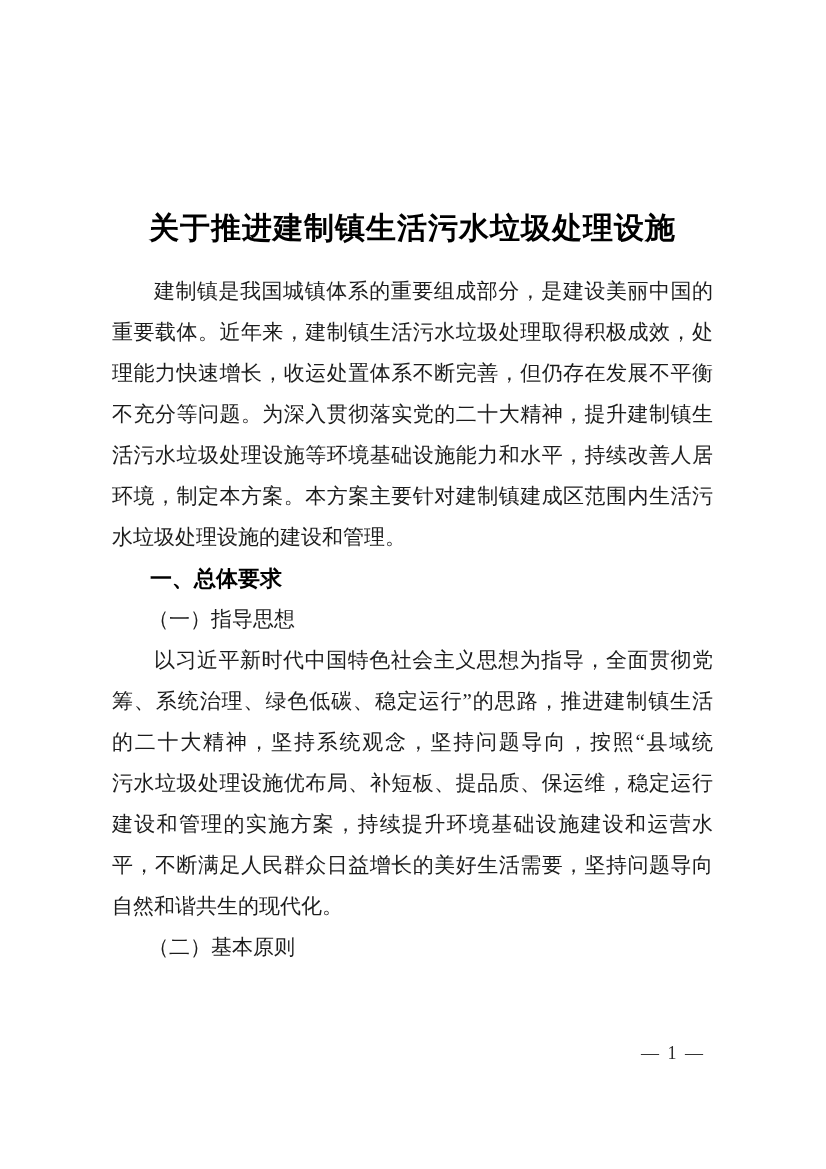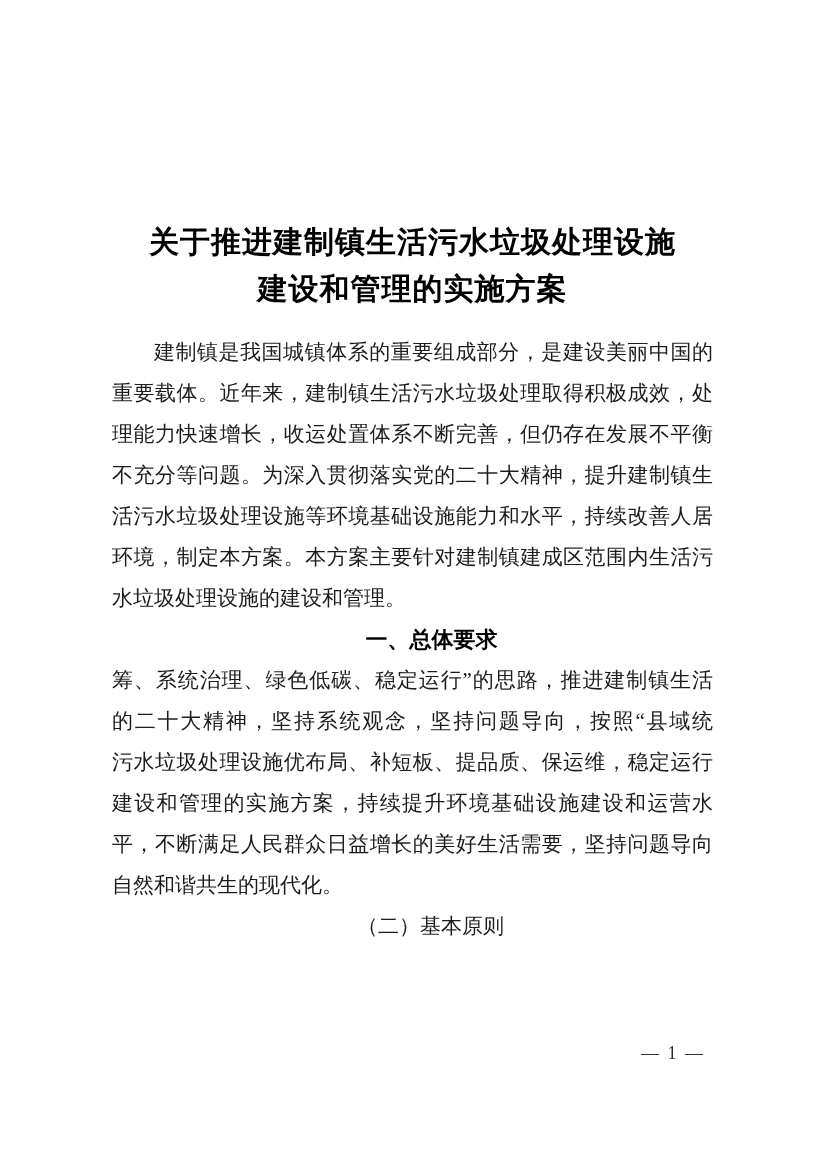--- a/index.html
+++ b/index.html
@@ -12,21 +12,21 @@
     width: 826px;
     height: 1169px;
     background: #ffffff;
     overflow: hidden;
     font-family: "Liberation Serif", "DejaVu Serif", serif;
     color: #1c1c1c;
   }
   .doc {
     position: absolute;
     left: 112px;
-    top: 218px;
+    top: 204px;
     width: 601px;
   }
   .title {
     margin: 0;
     padding: 0;
     font-size: 30px;
     line-height: 47px;
     font-weight: bold;
     text-align: center;
     letter-spacing: 1px;
@@ -38,21 +38,20 @@
   }
   .content {
     margin-top: 20px;
   }
   .line {
     font-size: 21px;
     line-height: 41px;
     height: 41px;
     overflow: hidden;
     color: #1c1c1c;
-    text-align: center;
   }
   .line.justify {
     text-align: justify;
     text-align-last: justify;
     text-justify: inter-character;
   }
   .line.first {
     text-indent: 42px;
   }
   .line.last {
@@ -83,39 +82,40 @@
   }
 </style>
 </head>
 <body>
 
 <div class="page">
   <div class="doc">
 
     <h1 class="title">
         <div class="title-line">关于推进建制镇生活污水垃圾处理设施</div>
-        <div class="title-line">建设和管理的实施方案</div>
       </h1>
 
     <div class="content">
 
       <div class="para">
           <div class="line first justify">建制镇是我国城镇体系的重要组成部分，是建设美丽中国的</div>
           <div class="line justify">重要载体。近年来，建制镇生活污水垃圾处理取得积极成效，处</div>
           <div class="line justify">理能力快速增长，收运处置体系不断完善，但仍存在发展不平衡</div>
           <div class="line justify">不充分等问题。为深入贯彻落实党的二十大精神，提升建制镇生</div>
           <div class="line justify">活污水垃圾处理设施等环境基础设施能力和水平，持续改善人居</div>
           <div class="line justify">环境，制定本方案。本方案主要针对建制镇建成区范围内生活污</div>
           <div class="line last">水垃圾处理设施的建设和管理。</div>
         </div>
 
       <div class="line heading1">一、总体要求</div>
 
+      <div class="line heading2">（一）指导思想</div>
 
       <div class="para">
+          <div class="line first justify">以习近平新时代中国特色社会主义思想为指导，全面贯彻党</div>
           <div class="line justify">筹、系统治理、绿色低碳、稳定运行”的思路，推进建制镇生活</div>
           <div class="line justify">的二十大精神，坚持系统观念，坚持问题导向，按照“县域统</div>
           <div class="line justify">污水垃圾处理设施优布局、补短板、提品质、保运维，稳定运行</div>
           <div class="line justify">建设和管理的实施方案，持续提升环境基础设施建设和运营水</div>
           <div class="line justify">平，不断满足人民群众日益增长的美好生活需要，坚持问题导向</div>
           <div class="line last">自然和谐共生的现代化。</div>
         </div>
 
       <div class="line heading2">（二）基本原则</div>
 

